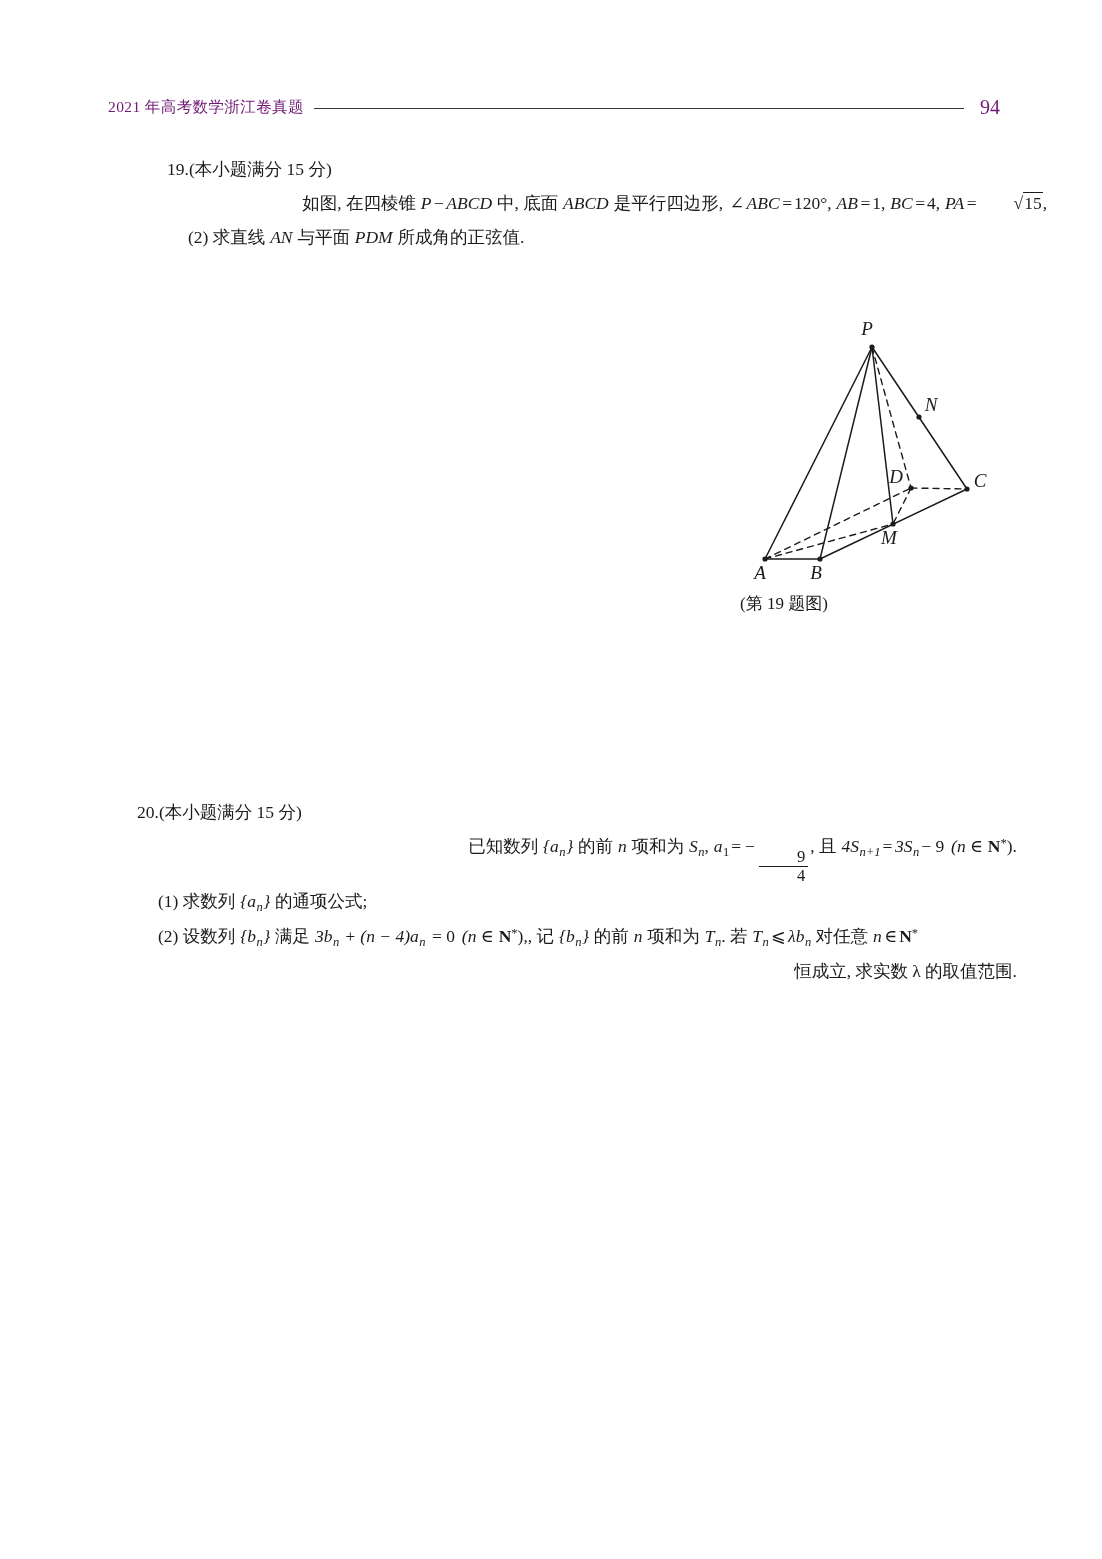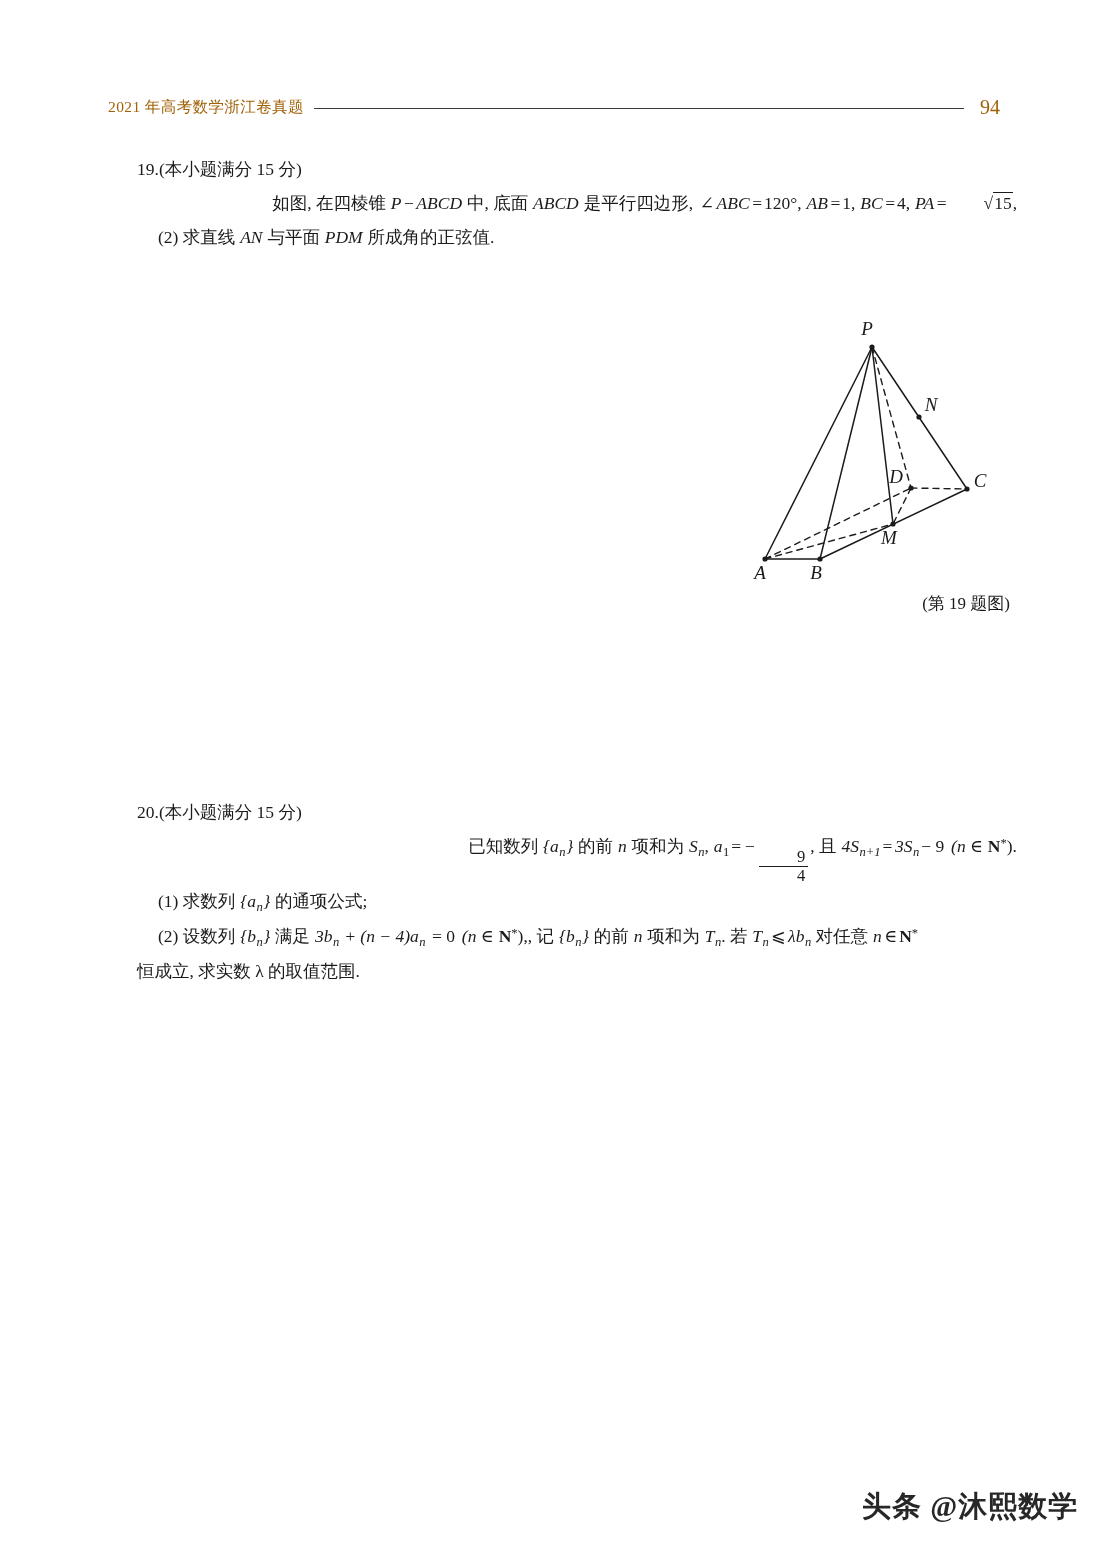--- a/index.html
+++ b/index.html
@@ -22,21 +22,21 @@
   
   .header {
     position: absolute;
     left: 108px;
     top: 96px;
     width: 892px;
     display: flex;
     align-items: center;
     gap: 10px;
     font-size: 15.5px;
-    color: #a16207;
+    color: #701a75;
   }
   .header-title {
     white-space: nowrap;
     letter-spacing: 0.4px;
   }
   .header-rule {
     flex: 1 1 auto;
     height: 0;
     border-top: 1.6px solid #3a3a3a;
     margin-top: 2px;
@@ -53,21 +53,21 @@
     left: 137px;
     width: 880px;
     font-size: 17.5px;
     line-height: 1.95;
     color: #1b1b1b;
   }
   .q-head { margin: 0; }
   .para   { margin: 0; text-indent: 2em; text-align: right; }
   .para.noindent { text-indent: 0; }
   .sub    { margin: 0; text-indent: 1.2em; }
-  .tail   { margin: 0; text-indent: 0; }
+  .tail   { margin: 0; text-indent: 0; text-align: right; }
 
   
   .mi {
     font-family: "Liberation Serif", "DejaVu Serif", serif;
     font-style: italic;
     padding: 0 0.5px;
   }
   .mn, .mo {
     font-family: "Liberation Serif", "DejaVu Serif", serif;
     font-style: normal;
@@ -123,21 +123,21 @@
     top: 312px;
     width: 270px;
     height: 320px;
   }
   .figure svg { display: block; }
   .fig-caption {
     position: absolute;
     left: 0;
     top: 280px;
     width: 270px;
-    text-align: right;
+    text-align: left;
     font-size: 17px;
     color: #1b1b1b;
   }
 
   
   .watermark {
     position: absolute;
     left: 862px;
     top: 1487px;
     font-size: 29px;
@@ -152,21 +152,21 @@
 <body>
 
 <div class="page">
 
   <div class="header">
     <span class="header-title">2021 年高考数学浙江卷真题</span>
     <span class="header-rule"></span>
     <span class="header-page">94</span>
   </div>
 
-  <div class="block" style="top:152px;">
+  <div class="block" style="top:152px;margin-left:30px;">
 
     <p class="q-head">
       <span class="mn">19.</span><span>(本小题满分 15 分)</span>
     </p>
 
     <p class="para">
       <span>如图, 在四棱锥 </span><span class="mi">P</span><span class="mo">−</span><span class="mi">ABCD</span><span> 中, 底面 </span><span class="mi">ABCD</span><span> 是平行四边形, </span><span class="mo">∠</span><span class="mi">ABC</span><span class="mo">=</span><span class="mn">120°,</span>&nbsp;<span class="mi">AB</span><span class="mo">=</span><span class="mn">1,</span>&nbsp;<span class="mi">BC</span><span class="mo">=</span><span class="mn">4,</span>&nbsp;<span class="mi">PA</span><span class="mo">=</span><span class="sqrt"><span class="radsign">√</span><span class="radicand">15</span></span><span class="mn">,</span>
     </p>
 
 
@@ -232,15 +232,14 @@
       <span>(1) 求数列 </span><span class="mi">{a</span><span class="sub-i">n</span><span class="mi">}</span><span> 的通项公式;</span>
     </p>
 
     <p class="sub">
       <span>(2) 设数列 </span><span class="mi">{b</span><span class="sub-i">n</span><span class="mi">}</span><span> 满足 </span><span class="mi">3b</span><span class="sub-i">n</span><span class="mi"> + (n − 4)a</span><span class="sub-i">n</span><span class="mo"> = 0</span>&nbsp;<span class="mi">(n ∈ </span><span class="mbf">N</span><span class="sup-star">*</span><span class="mn">),</span><span>, 记 </span><span class="mi">{b</span><span class="sub-i">n</span><span class="mi">}</span><span> 的前 </span><span class="mi">n</span><span> 项和为 </span><span class="mi">T</span><span class="sub-i">n</span><span>. 若 </span><span class="mi">T</span><span class="sub-i">n</span><span class="mo">⩽</span><span class="mi">λb</span><span class="sub-i">n</span><span> 对任意 </span><span class="mi">n</span><span class="mo">∈</span><span class="mbf">N</span><span class="sup-star">*</span>
     </p>
 
     <p class="tail">恒成立, 求实数 λ 的取值范围.</p>
   </div>
 
-  <div class="watermark">头条 @沐熙数学</div>
 
 </div>
 
 </body></html>

